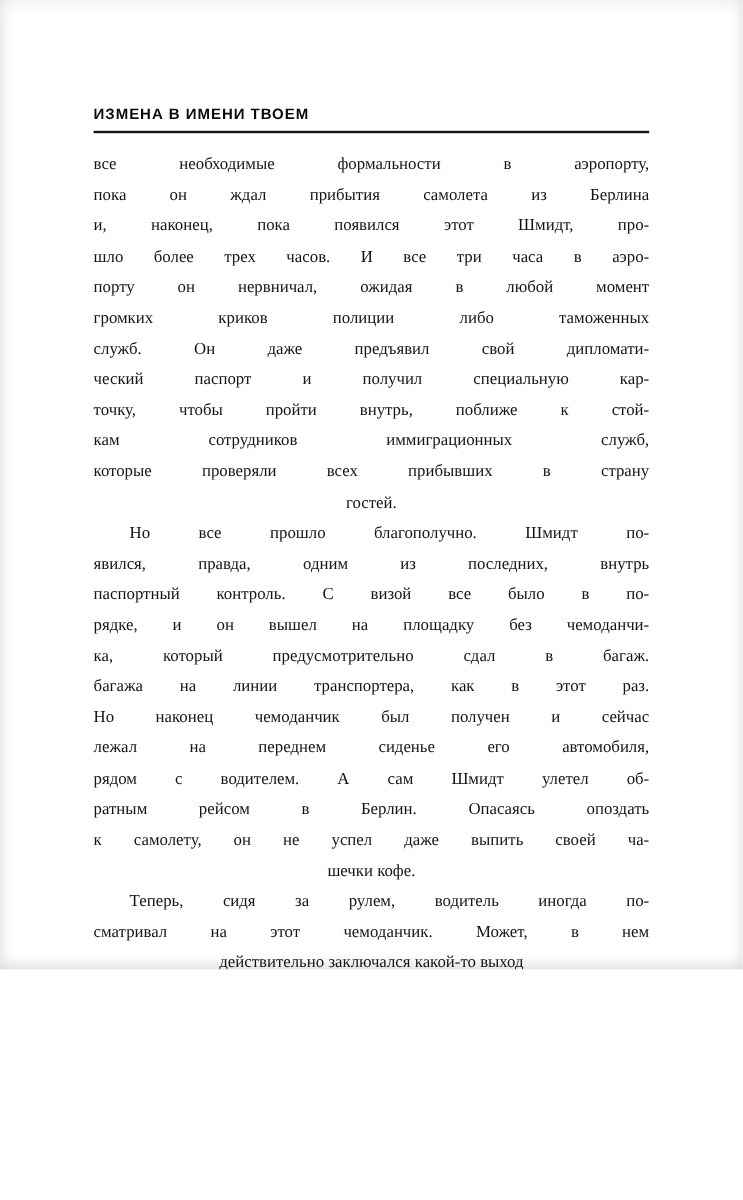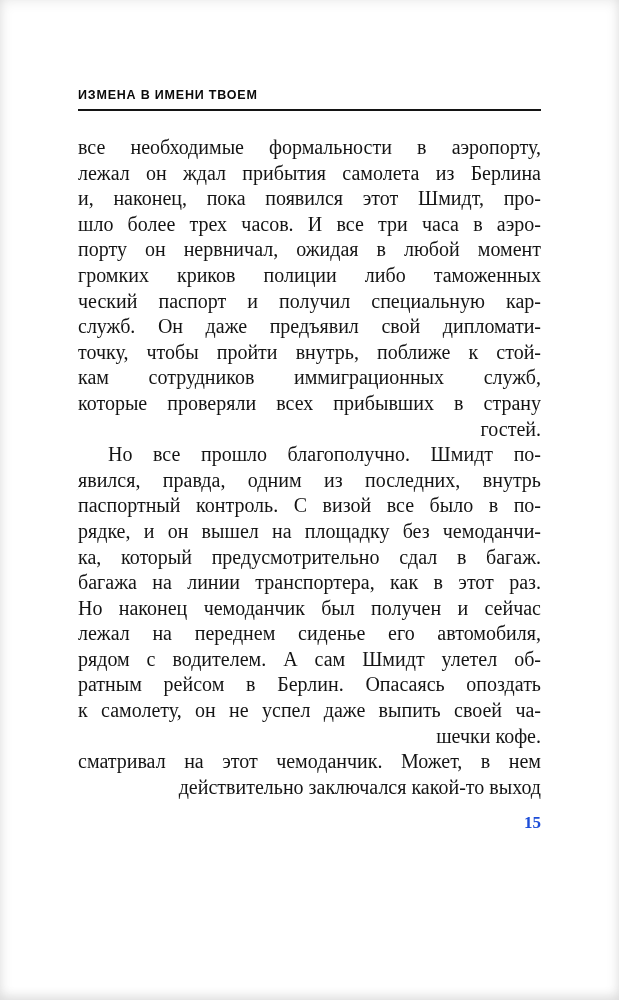--- a/index.html
+++ b/index.html
@@ -3,21 +3,21 @@
 <meta charset="utf-8">
 <style>
   html, body {
     margin: 0;
     padding: 0;
     background: #ffffff;
   }
   .scan {
     position: relative;
     width: 619px;
-    height: 1000px;
+    height: 808px;
     background: #ffffff;
     box-sizing: border-box;
     box-shadow:
       inset 0 0 14px rgba(0,0,0,0.10),
       inset 0 -6px 10px rgba(0,0,0,0.06);
     overflow: hidden;
     font-family: "Liberation Serif", serif;
     color: #111111;
   }
   .page {
@@ -36,32 +36,32 @@
     font-size: 12.5px;
     letter-spacing: 0.8px;
     color: #0a0a0a;
   }
   .header-rule {
     margin-top: 7px;
     height: 0;
     border-bottom: 2.5px solid #141414;
   }
   .body-text {
-    margin-top: 24px;
-    font-size: 20px;
+    margin-top: 14px;
+    font-size: 14px;
     color: #141414;
   }
   .paragraph {
     margin: 0;
     padding: 0;
   }
   .line {
     line-height: 25.6px;
     white-space: normal;
-    text-align: right;
+    text-align: center;
   }
   .line.j {
     text-align: justify;
     text-align-last: justify;
     -moz-text-align-last: justify;
   }
   .line.indent {
     text-indent: 30px;
   }
   .footer {
@@ -82,47 +82,48 @@
   <div class="page">
 
     <div class="header">
       <div class="header-title">ИЗМЕНА В ИМЕНИ ТВОЕМ</div>
       <div class="header-rule"></div>
     </div>
 
     <div class="body-text">
         <div class="paragraph">
           <div class="line j">все необходимые формальности в аэропорту,</div>
-          <div class="line j">лежал он ждал прибытия самолета из Берлина</div>
+          <div class="line j">пока он ждал прибытия самолета из Берлина</div>
           <div class="line j">и, наконец, пока появился этот Шмидт, про-</div>
           <div class="line j">шло более трех часов. И все три часа в аэро-</div>
           <div class="line j">порту он нервничал, ожидая в любой момент</div>
           <div class="line j">громких криков полиции либо таможенных</div>
+          <div class="line j">служб. Он даже предъявил свой дипломати-</div>
           <div class="line j">ческий паспорт и получил специальную кар-</div>
-          <div class="line j">служб. Он даже предъявил свой дипломати-</div>
           <div class="line j">точку, чтобы пройти внутрь, поближе к стой-</div>
           <div class="line j">кам сотрудников иммиграционных служб,</div>
           <div class="line j">которые проверяли всех прибывших в страну</div>
           <div class="line">гостей.</div>
         </div>
         <div class="paragraph">
           <div class="line j indent">Но все прошло благополучно. Шмидт по-</div>
           <div class="line j">явился, правда, одним из последних, внутрь</div>
           <div class="line j">паспортный контроль. С визой все было в по-</div>
           <div class="line j">рядке, и он вышел на площадку без чемоданчи-</div>
           <div class="line j">ка, который предусмотрительно сдал в багаж.</div>
           <div class="line j">багажа на линии транспортера, как в этот раз.</div>
           <div class="line j">Но наконец чемоданчик был получен и сейчас</div>
           <div class="line j">лежал на переднем сиденье его автомобиля,</div>
           <div class="line j">рядом с водителем. А сам Шмидт улетел об-</div>
           <div class="line j">ратным рейсом в Берлин. Опасаясь опоздать</div>
           <div class="line j">к самолету, он не успел даже выпить своей ча-</div>
           <div class="line">шечки кофе.</div>
         </div>
         <div class="paragraph">
+          <div class="line j indent">Теперь, сидя за рулем, водитель иногда по-</div>
           <div class="line j">сматривал на этот чемоданчик. Может, в нем</div>
           <div class="line">действительно заключался какой-то выход</div>
         </div>
       </div>
 
     <div class="footer">
       <span class="page-number">15</span>
     </div>
 
   </div>

